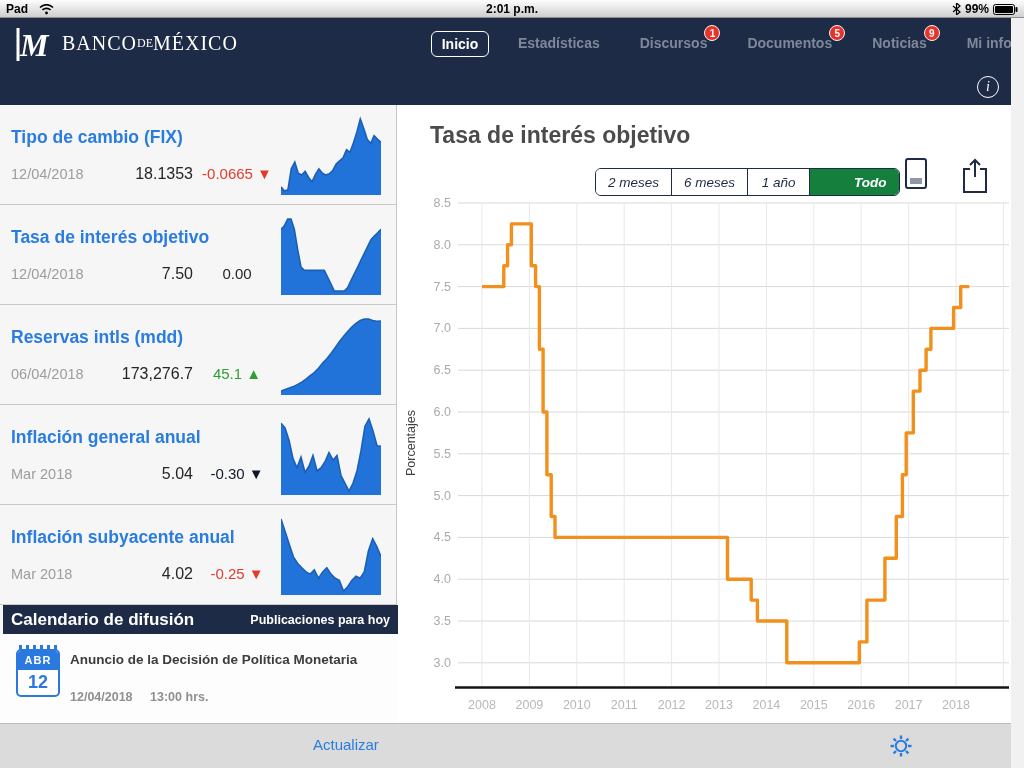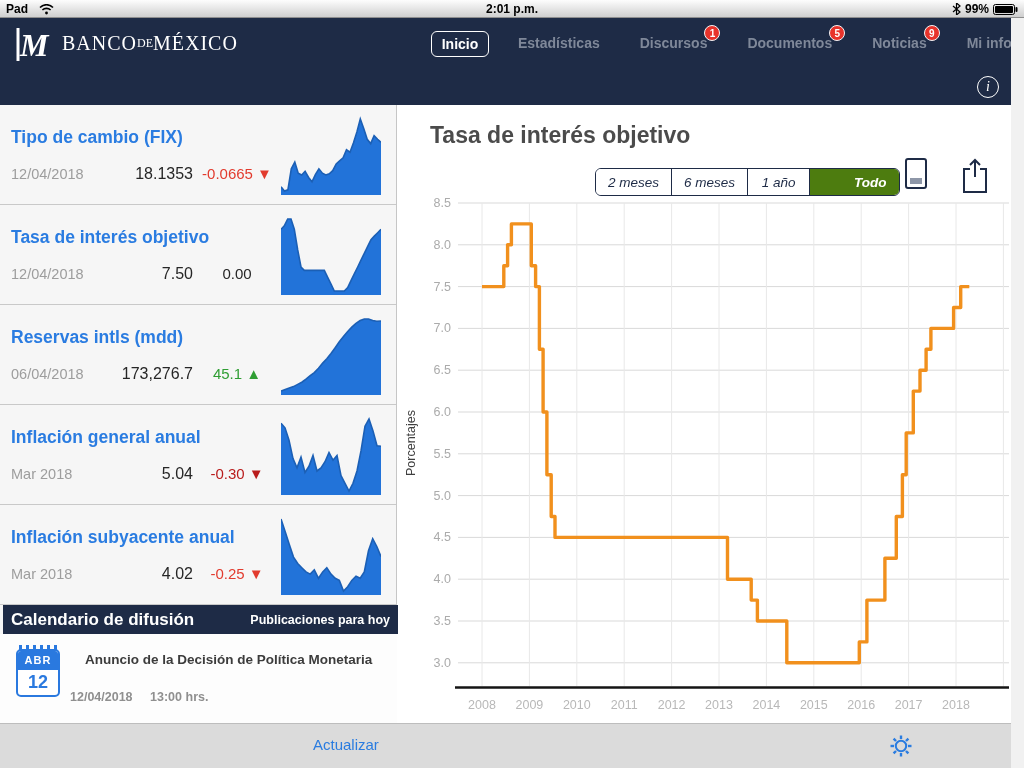--- a/index.html
+++ b/index.html
@@ -47,33 +47,33 @@
     display:flex; align-items:center; justify-content:space-between; padding:0 10px 0 8px; }
   .cal-header .big { color:#fff; font-size:17px; font-weight:bold; }
   .cal-header .small { color:#fff; font-size:12.5px; font-weight:bold; }
   .event { position:absolute; left:0; top:529px; width:397px; height:89px; background:#fdfdfd; }
   .cal-icon { position:absolute; left:16px; top:15px; width:44px; height:48px; }
   .cal-ticks { position:absolute; left:3px; top:-4px; display:flex; gap:4px; }
   .cal-ticks span { width:3px; height:7px; background:#2a79df; display:block; }
   .cal-body { position:absolute; left:0; top:0; width:44px; height:48px; border:2px solid #2a79df; border-radius:5px; overflow:hidden; background:#fff; }
   .cal-month { height:19px; background:#2a79df; color:#fff; font-size:11px; font-weight:bold; text-align:center; line-height:19px; letter-spacing:1px; }
   .cal-day { color:#2a79df; font-size:18px; font-weight:bold; text-align:center; line-height:25px; }
-  .event-title { position:absolute; left:70px; top:18px; width:310px; color:#3c3c3c; font-size:13.5px; font-weight:bold;margin-left:15px; }
+  .event-title { position:absolute; left:70px; top:18px; width:310px; color:#3c3c3c; font-size:13.5px; font-weight:bold; }
   .event-meta { position:absolute; left:70px; top:56px; color:#8f8f8f; font-size:12.5px; font-weight:bold; }
   .event-meta span { margin-right:14px; }
 
   
   .main { position:absolute; left:398px; top:105px; width:613px; height:618px; background:#fff; }
   .main-title { position:absolute; left:32px; top:17px; color:#4b4b4b; font-size:23px; font-weight:bold; }
   .segmented { position:absolute; left:197px; top:63px; height:28px; display:flex;
     border:1.5px solid #1e2b46; border-radius:6px; overflow:hidden; background:#fff;font-style:italic; }
   .segment { min-width:62px; padding:0 12px; display:flex; align-items:center; justify-content:center;
     font-size:13.5px; color:#1e2b46; border-right:1px solid #1e2b46; background:#fff; white-space:nowrap; }
   .segment:last-child { border-right:none; }
-  .segment.sel { background:#4d7c0f; color:#fff; font-weight:bold;padding-left:44px; }
+  .segment.sel { background:#15803d; color:#fff; font-weight:bold;padding-left:44px; }
   .tool-icon { position:absolute; top:52px; }
   #main-chart { position:absolute; left:0; top:85px; }
 
   
   .footer { position:absolute; left:0; top:723px; width:1011px; height:45px; background:#dbdbdb; border-top:1px solid #bdbdbd; }
   .footer-info { position:absolute; left:20px; top:13px; color:#3d3d3d; font-size:14.5px; }
   .footer-link { position:absolute; left:313px; top:12px; color:#2a7ce0; font-size:15px; }
   .gear { position:absolute; left:889px; top:10px; }
 
   .right-strip { position:absolute; left:1011px; top:18px; width:13px; height:750px; background:#f1f1f1; }
@@ -158,21 +158,21 @@
       <div class="card-change change" style="color: rgb(47, 158, 51);">45.1 ▲</div>
       <svg class="spark" viewBox="0 0 100 80">
           <path d="M0 76.0L4.2 74.5L8.3 73.1L12.5 71.6L16.7 69.4L20.8 67.2L25.0 64.2L29.2 60.6L33.3 57.6L37.5 53.2L41.7 48.1L45.8 43.7L50.0 38.5L54.2 32.7L58.3 26.8L62.5 21.6L66.7 16.5L70.8 12.1L75.0 8.4L79.2 5.5L83.3 4.0L87.5 4.0L91.7 5.5L95.8 6.2L100.0 6.0L100 80L0 80Z" fill="#2273d9" stroke="none"></path>
           <path d="M0 76.0L4.2 74.5L8.3 73.1L12.5 71.6L16.7 69.4L20.8 67.2L25.0 64.2L29.2 60.6L33.3 57.6L37.5 53.2L41.7 48.1L45.8 43.7L50.0 38.5L54.2 32.7L58.3 26.8L62.5 21.6L66.7 16.5L70.8 12.1L75.0 8.4L79.2 5.5L83.3 4.0L87.5 4.0L91.7 5.5L95.8 6.2L100.0 6.0" fill="none" stroke="#1b5fb5" stroke-width="1.6"></path>
         </svg>
     </div>
     <div class="card">
       <div class="card-title">Inflación general anual</div>
       <div class="card-date">Mar 2018</div>
       <div class="card-value">5.04</div>
-      <div class="card-change change" style="color: #b91c1c;">-0.30 ▼</div>
+      <div class="card-change change" style="color: #0f172a;">-0.30 ▼</div>
       <svg class="spark" viewBox="0 0 100 80">
           <path d="M0 8.2L4.0 12.8L8.0 25.1L12.0 43.6L16.0 52.9L20.0 42.1L24.0 57.5L28.0 51.3L32.0 40.5L36.0 56.0L40.0 52.9L44.0 46.7L48.0 37.5L52.0 45.2L56.0 40.5L60.0 60.6L64.0 68.3L68.0 76.0L72.0 68.3L76.0 56.0L80.0 35.9L84.0 11.2L88.0 4.0L92.0 15.9L96.0 30.7L100.0 31.3L100 80L0 80Z" fill="#2273d9" stroke="none"></path>
           <path d="M0 8.2L4.0 12.8L8.0 25.1L12.0 43.6L16.0 52.9L20.0 42.1L24.0 57.5L28.0 51.3L32.0 40.5L36.0 56.0L40.0 52.9L44.0 46.7L48.0 37.5L52.0 45.2L56.0 40.5L60.0 60.6L64.0 68.3L68.0 76.0L72.0 68.3L76.0 56.0L80.0 35.9L84.0 11.2L88.0 4.0L92.0 15.9L96.0 30.7L100.0 31.3" fill="none" stroke="#1b5fb5" stroke-width="1.6"></path>
         </svg>
     </div>
     <div class="card">
       <div class="card-title">Inflación subyacente anual</div>
       <div class="card-date">Mar 2018</div>
       <div class="card-value">4.02</div>
       <div class="card-change change" style="color: rgb(226, 59, 46);">-0.25 ▼</div>

